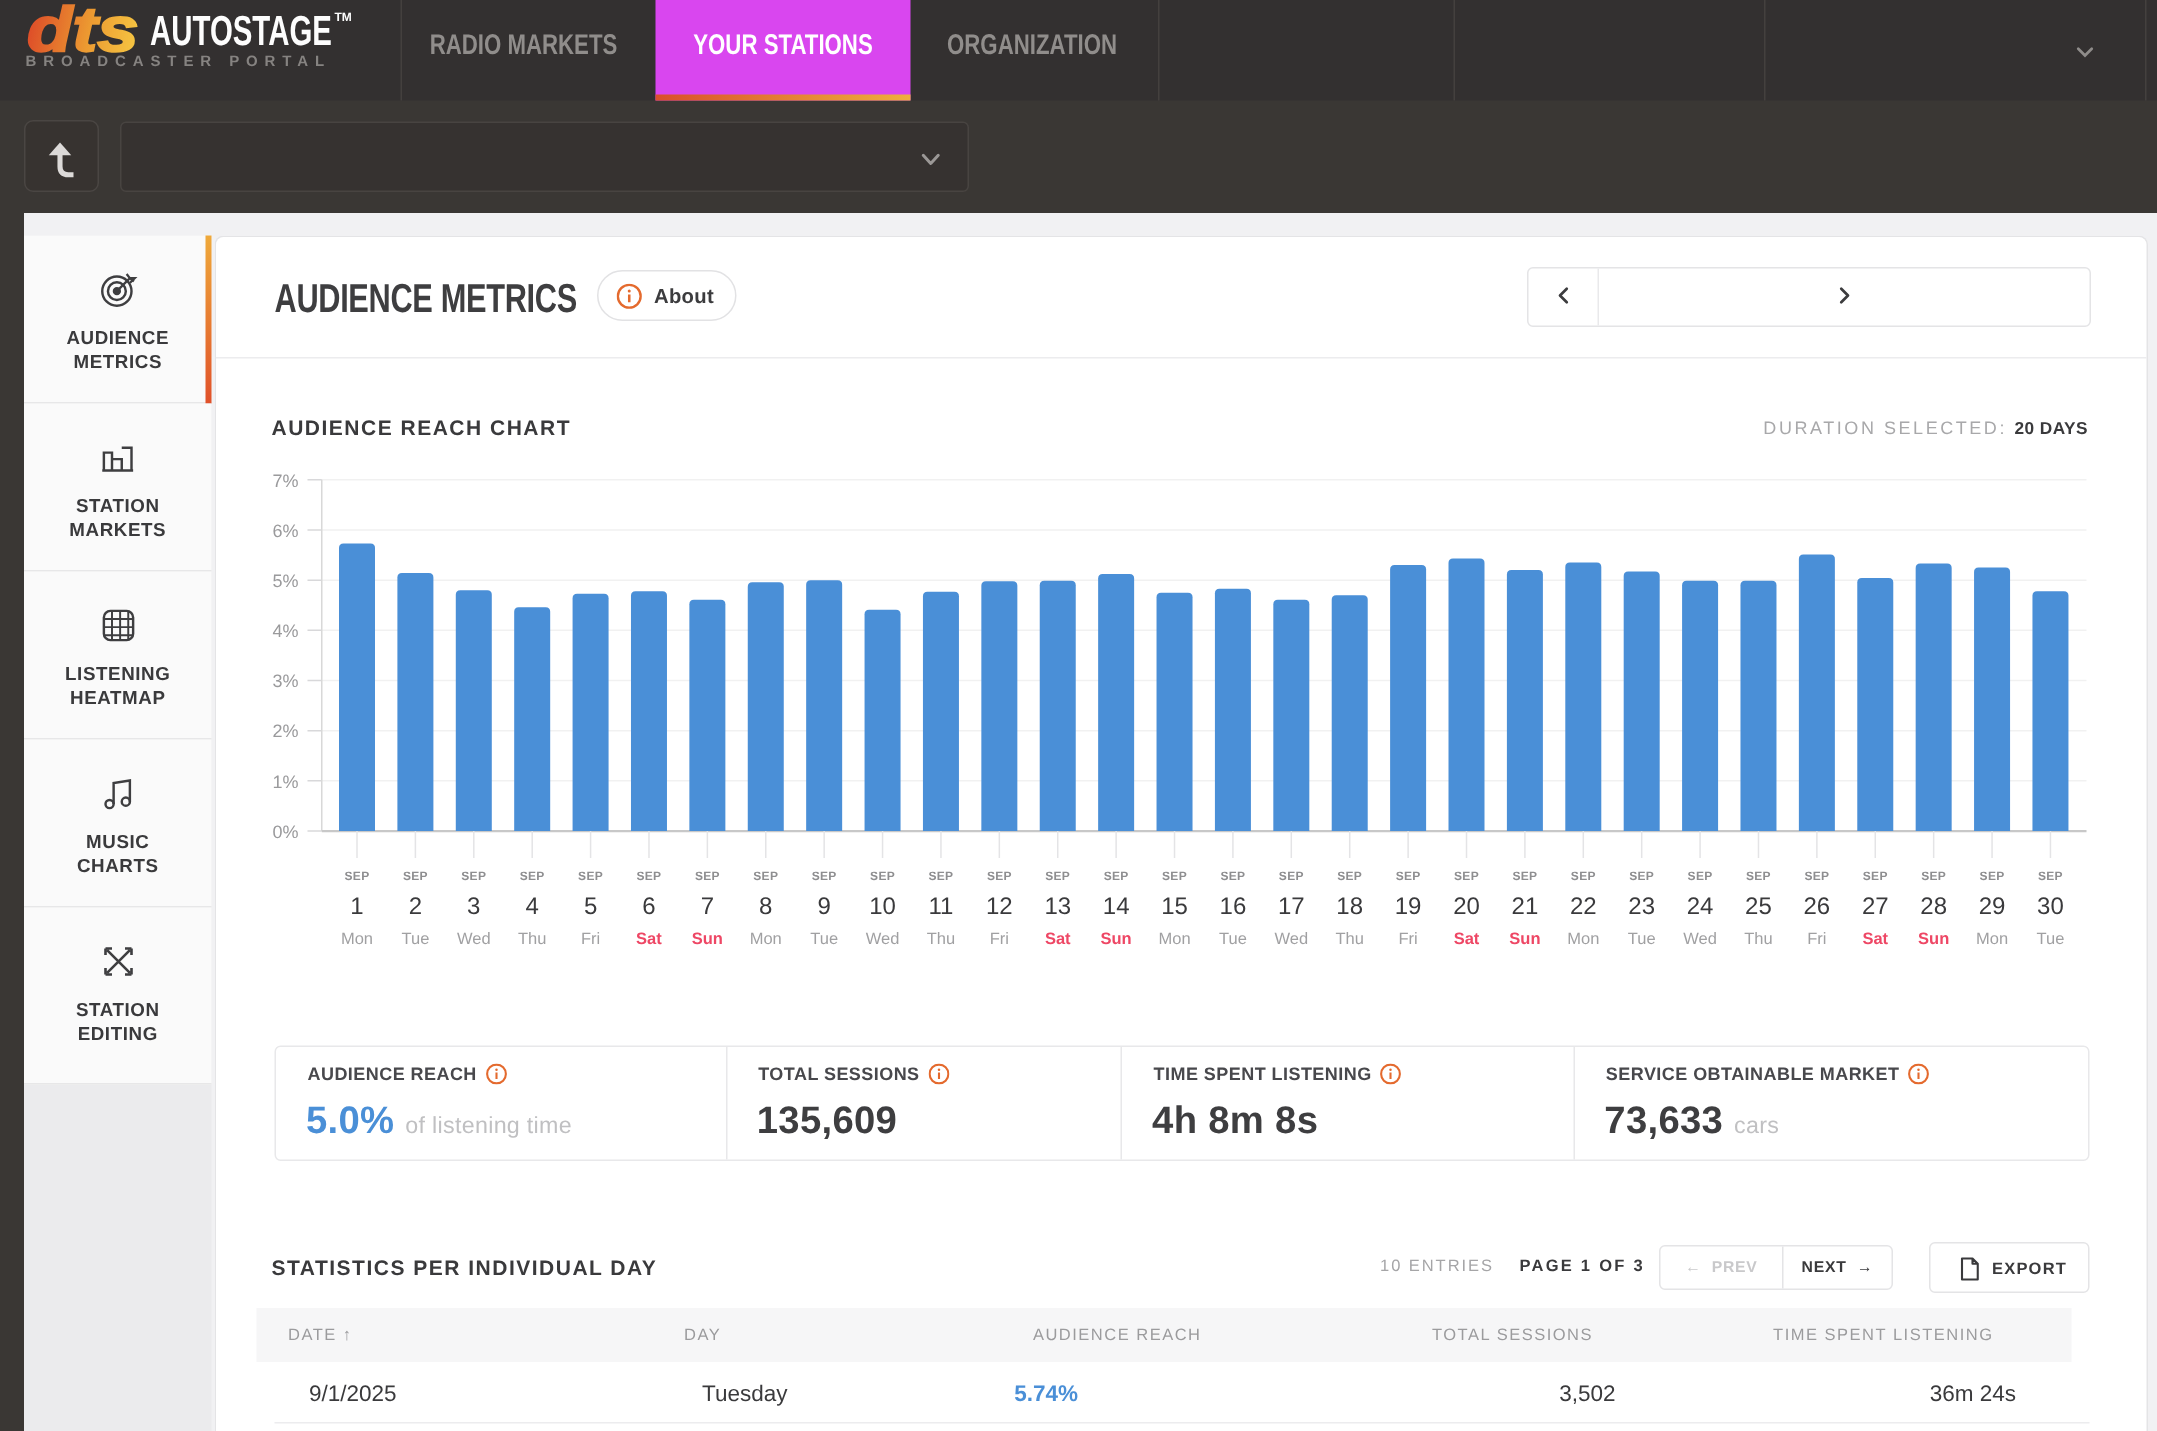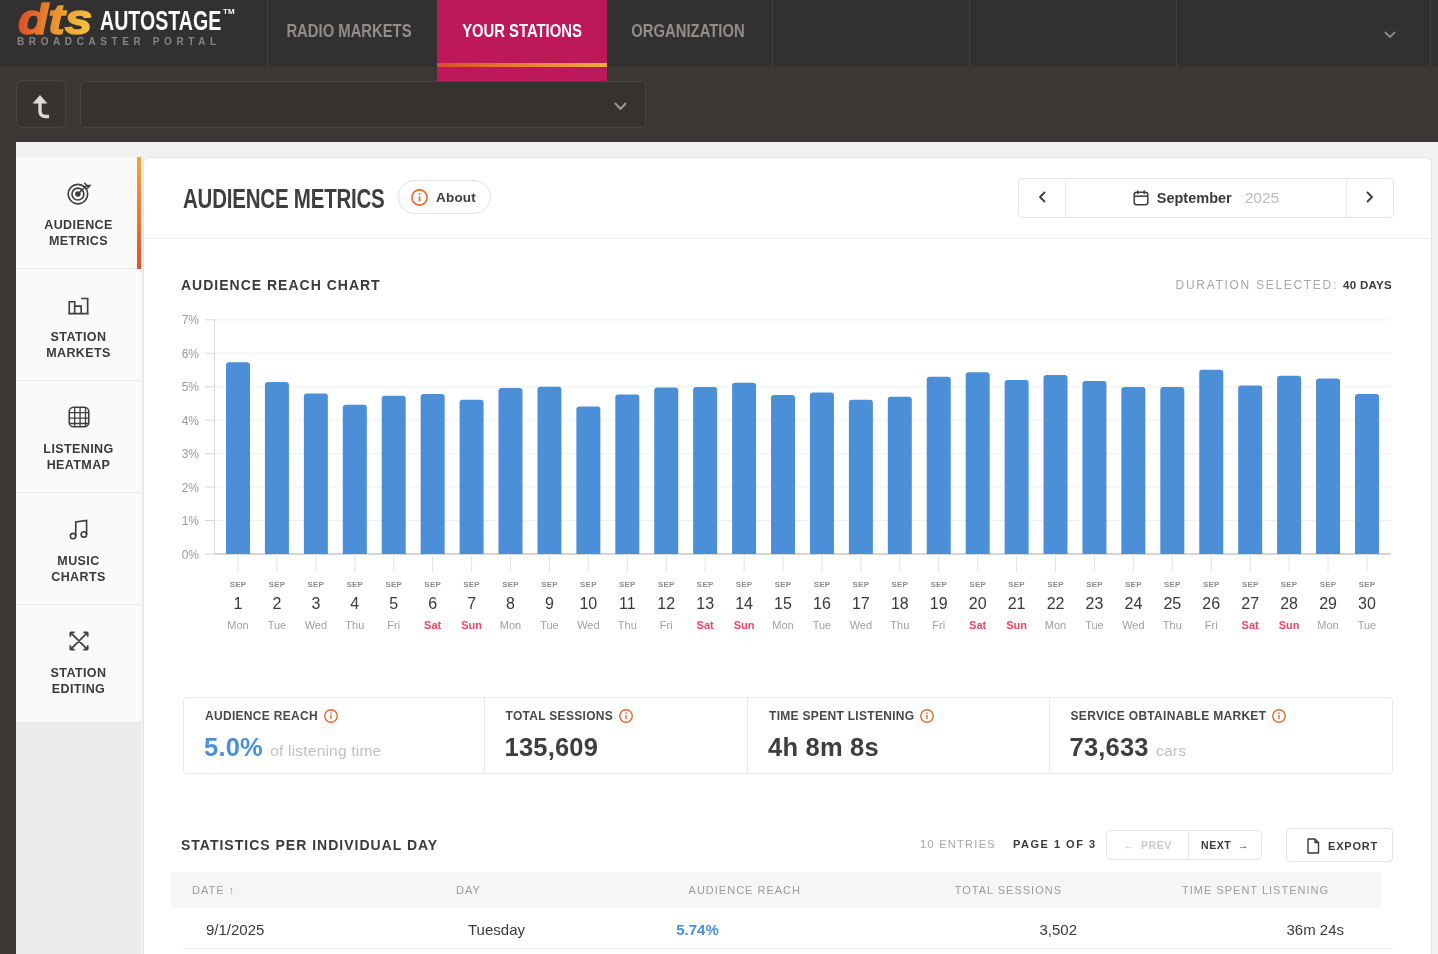--- a/index.html
+++ b/index.html
@@ -5,21 +5,21 @@
 * { margin:0; padding:0; box-sizing:border-box; }
 html,body { width:1438px; height:954px; overflow:hidden; background:#f1f1f3; font-family:"Liberation Sans", sans-serif; }
 .abs { position:absolute; }
 
 
 #leftstrip { left:0; top:0; width:16px; height:954px; background:#3a3734; }
 #topbar { left:0; top:0; width:1438px; height:142px; background:#3a3734; }
 #navrow { left:0; top:0; width:1438px; height:67px; background:#333030; }
 .navsep { top:0; width:1px; height:67px; background:#44403e; }
 .navitem { top:0; height:67px; line-height:61px; color:#908d8b; font-size:19px; font-weight:bold; letter-spacing:0px; text-align:center; transform:scaleX(0.78); transform-origin:center; }
-#activetab { left:437px; top:0; width:170px; height:82px; background:#be185d; }
+#activetab { left:437px; top:0; width:170px; height:67px; background:#d946ef; }
 #activetab .underline { left:0; top:63px; width:170px; height:4px; background:linear-gradient(90deg,#d94f2b,#eeb03c); }
 #activetab .lbl { width:170px; color:#ffffff; }
 #topchev { color:#8f8c8a; font-size:13px; top:27px; left:1384px; }
 
 
 #logo-dts { left:18px; top:-4px; font-size:42px; font-weight:bold; font-style:italic; letter-spacing:0px; background:linear-gradient(100deg,#dd4a28 5%,#ec9a31 55%,#f5c542 95%); -webkit-background-clip:text; background-clip:text; color:transparent; transform:scaleX(1.18); transform-origin:left; -webkit-text-stroke:1.5px transparent; }
 #logo-as { left:100px; top:5px; font-size:28px; font-weight:bold; color:#fdfdfd; letter-spacing:0px; transform:scaleX(0.70); transform-origin:left; }
 #logo-tm { left:223px; top:7px; font-size:8px; color:#fdfdfd; font-weight:bold; }
 #logo-bp { left:17px; top:36px; font-size:10px; font-weight:bold; color:#868381; letter-spacing:4.6px; }
 
@@ -166,35 +166,28 @@
           <circle cx="7.5" cy="7.5" r="6.7" stroke="#e46a2e" stroke-width="1.4" fill="none"></circle>
           <path d="M7.5 6.5 L7.5 11" stroke="#e46a2e" stroke-width="1.5"></path>
           <circle cx="7.5" cy="4.4" r="0.9" fill="#e46a2e"></circle>
         </svg></span>
     <span class="tx">About</span>
   </div>
   <div class="abs" id="datenav">
     <div class="seg1"><svg width="8" height="12" viewBox="0 0 8 12">
           <path d="M6.5 1.5 L2 6 L6.5 10.5" stroke="#3c3c3e" stroke-width="1.8" fill="none" stroke-linecap="round" stroke-linejoin="round"></path>
         </svg></div>
-    <div class="seg2">
-      <svg width="16" height="16" viewBox="0 0 16 16" style="vertical-align:-3px; margin-right:8px;">
-          <rect x="1.2" y="2.2" width="13.6" height="12.6" rx="2.5" stroke="#3c3c3e" stroke-width="1.5" fill="none"></rect>
-          <path d="M1.5 6.2 L14.5 6.2" stroke="#3c3c3e" stroke-width="1.5"></path>
-          <path d="M4.8 1 L4.8 3.4 M11.2 1 L11.2 3.4" stroke="#3c3c3e" stroke-width="1.5" stroke-linecap="round"></path>
-        </svg><span style="font-size:14.5px; font-weight:bold; color:#3a3a3c;">September</span><span style="font-size:15.5px; color:#bcbcbe; margin-left:13px;">2025</span>
-    </div>
     <div class="seg3"><svg width="8" height="12" viewBox="0 0 8 12">
           <path d="M1.5 1.5 L6 6 L1.5 10.5" stroke="#3c3c3e" stroke-width="1.8" fill="none" stroke-linecap="round" stroke-linejoin="round"></path>
         </svg></div>
   </div>
   <div class="abs" id="hdivider"></div>
 
   <div class="abs secttl" id="chartttl">AUDIENCE REACH CHART</div>
-  <div class="abs" id="duration">DURATION SELECTED: <b>40 DAYS</b></div>
+  <div class="abs" id="duration">DURATION SELECTED: <b>20 DAYS</b></div>
 
   <svg class="abs" id="chartsvg" width="1230" height="340">
       <text x="28" y="257.5" text-anchor="end" font-size="12" fill="#9a9a9c">0%</text>
       <line x1="34" x2="43.5" y1="253" y2="253" stroke="#d8d8da"></line>
       <line x1="43.5" x2="1220" y1="219.55" y2="219.55" stroke="#f1f1f1" stroke-width="1"></line>
       <text x="28" y="224.05" text-anchor="end" font-size="12" fill="#9a9a9c">1%</text>
       <line x1="34" x2="43.5" y1="219.55" y2="219.55" stroke="#d8d8da"></line>
       <line x1="43.5" x2="1220" y1="186.1" y2="186.1" stroke="#f1f1f1" stroke-width="1"></line>
       <text x="28" y="190.6" text-anchor="end" font-size="12" fill="#9a9a9c">2%</text>
       <line x1="34" x2="43.5" y1="186.1" y2="186.1" stroke="#d8d8da"></line>

